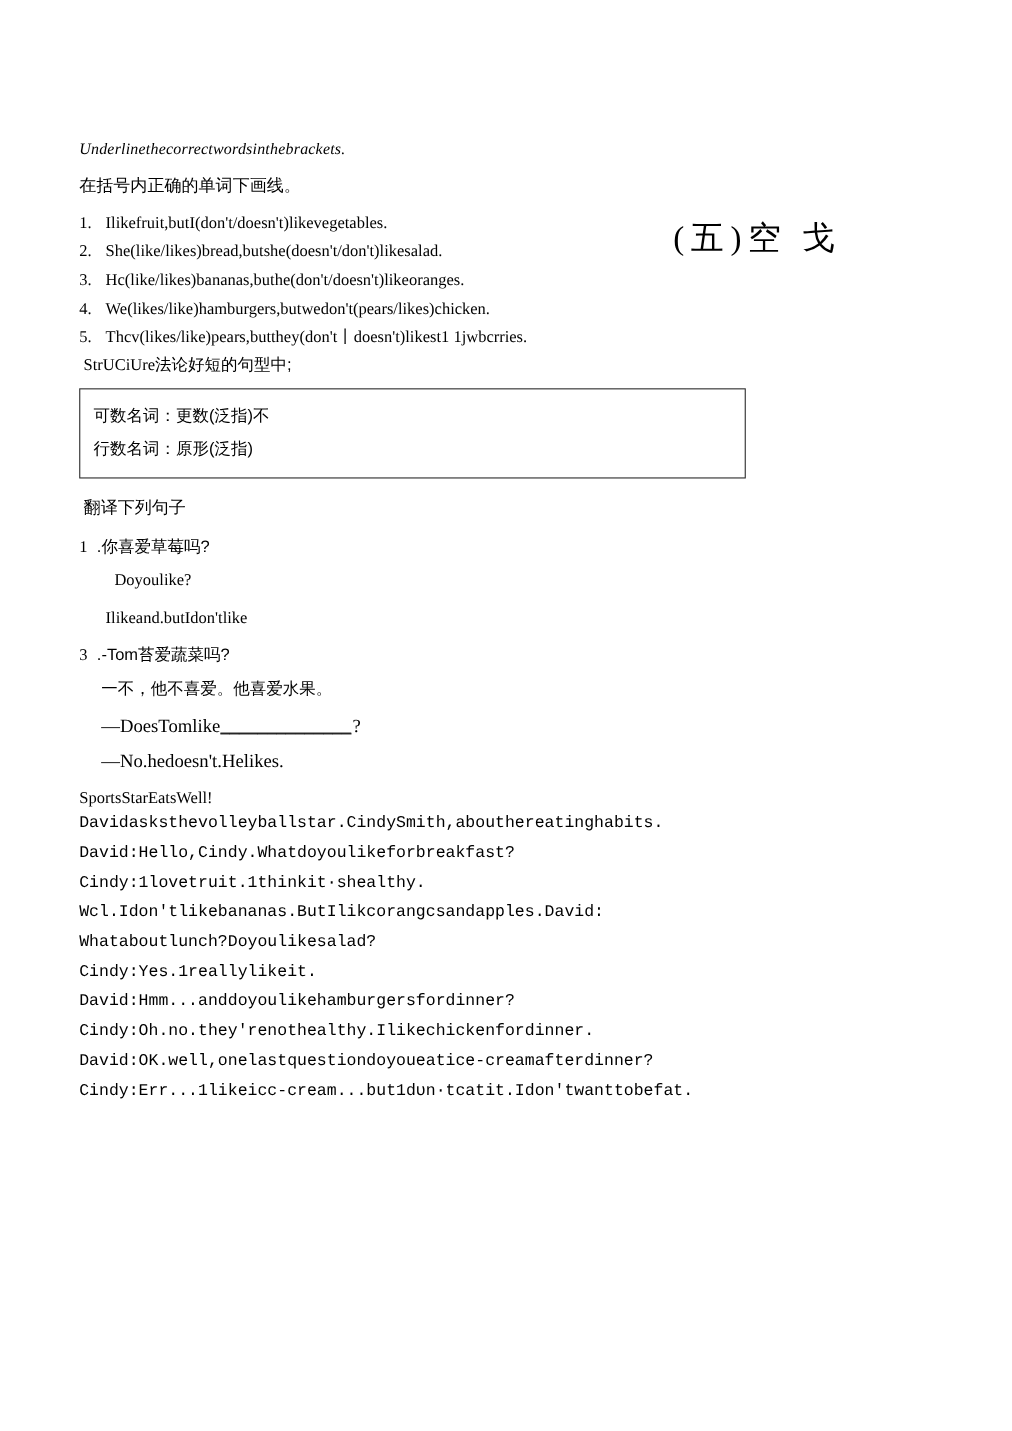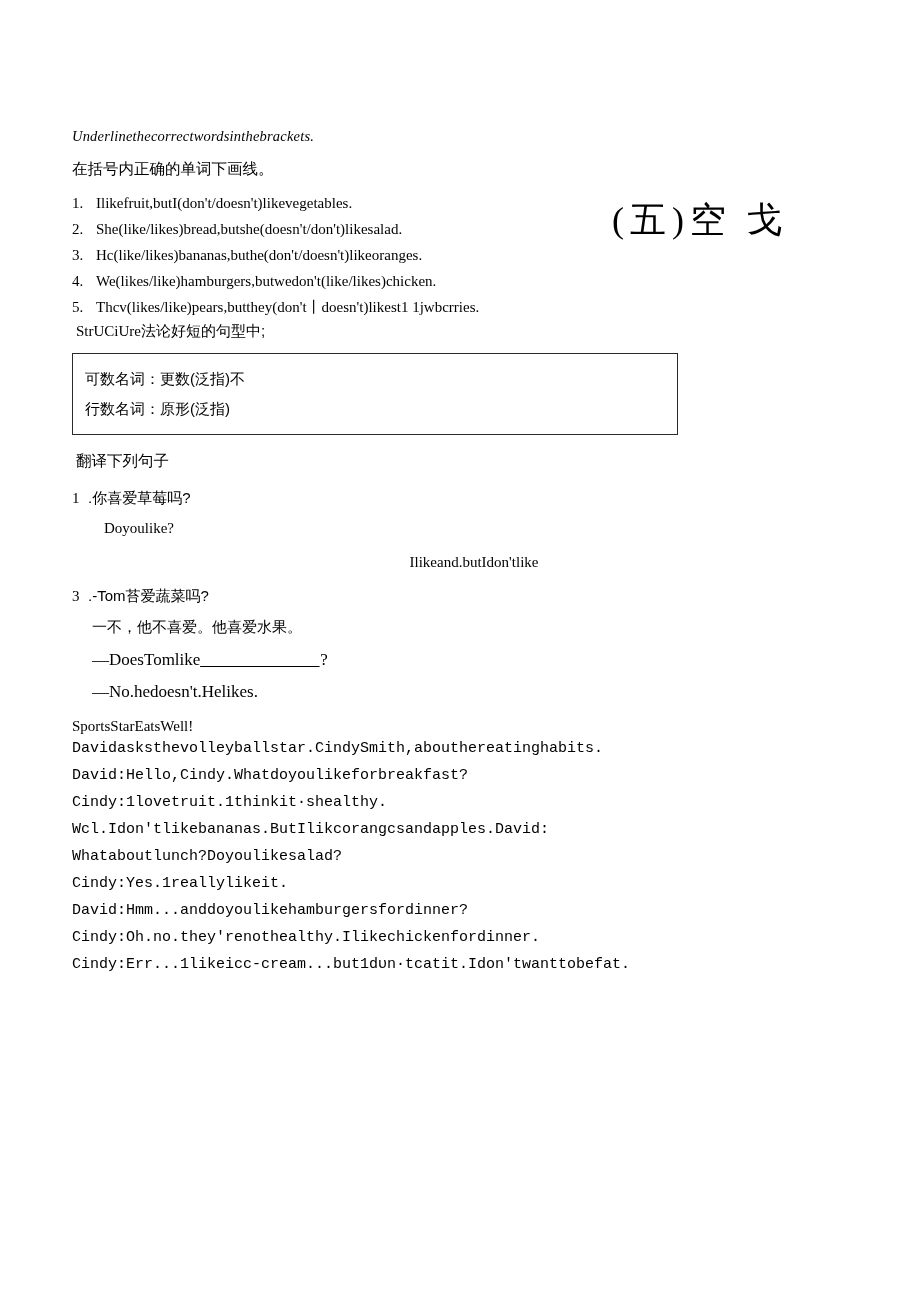--- a/index.html
+++ b/index.html
@@ -98,21 +98,20 @@
     width: 16px;
   }
   .tr-a {
     font-family: "Liberation Serif", serif;
     font-size: 15px;
     line-height: 24px;
     margin: 0 0 10px 32px;
   }
   .tr-a2 {
     margin-left: 24px;
-    text-align: center;
   }
   .cn-answer {
     font-family: "Liberation Sans", sans-serif;
     font-size: 15px;
     line-height: 26px;
     margin: 6px 0 2px 20px;
   }
   .dash-line {
     font-family: Liberation Serif, serif;
     font-size: 17px;
@@ -157,42 +156,42 @@
     line-height: 27px;
     margin: 0;
     white-space: nowrap;
   }
 
   .big-cn {
     position: absolute;
     left: 612px;
     top: 196px;
     font-family: "Liberation Serif", serif;
-    font-size: 36px;
+    font-size: 30px;
     letter-spacing: 6px;
     white-space: nowrap;
   }
 </style>
 </head>
 <body>
 
 <div class="page">
 
   <div class="big-cn">(五)空 戈</div>
 
   <div class="content">
 
     <p class="heading-italic">Underlinethecorrectwordsinthebrackets.</p>
     <p class="heading-cn">在括号内正确的单词下画线。</p>
 
     <ul class="num-list">
       <li><span class="idx">1.</span><span>Ilikefruit,butI(don't/doesn't)likevegetables.</span></li>
       <li><span class="idx">2.</span><span>She(like/likes)bread,butshe(doesn't/don't)likesalad.</span></li>
       <li><span class="idx">3.</span><span>Hc(like/likes)bananas,buthe(don't/doesn't)likeoranges.</span></li>
-      <li><span class="idx">4.</span><span>We(likes/like)hamburgers,butwedon't(like/likes)chicken.</span></li>
+      <li><span class="idx">4.</span><span>We(likes/like)hamburgers,butwedon't(pears/likes)chicken.</span></li>
       <li><span class="idx">5.</span><span>Thcv(likes/like)pears,butthey(don't丨doesn't)likest1 1jwbcrries.</span></li>
     </ul>
 
     <p class="struct-line">
       <span class="lat">StrUCiUre</span><span>法论好短的句型中;</span>
     </p>
 
     <div class="box">
       <div class="row">可数名词：更数(泛指)不</div>
       <div class="row">行数名词：原形(泛指)</div>
@@ -227,17 +226,18 @@
 
     <div class="dialog">
       <p>Davidasksthevolleyballstar.CindySmith,abouthereatinghabits.</p>
       <p>David:Hello,Cindy.Whatdoyoulikeforbreakfast?</p>
       <p>Cindy:1lovetruit.1thinkit·shealthy.</p>
       <p>Wcl.Idon'tlikebananas.ButIlikcorangcsandapples.David:</p>
       <p>Whataboutlunch?Doyoulikesalad?</p>
       <p>Cindy:Yes.1reallylikeit.</p>
       <p>David:Hmm...anddoyoulikehamburgersfordinner?</p>
       <p>Cindy:Oh.no.they'renothealthy.Ilikechickenfordinner.</p>
+      <p>David:OK.well,onelastquestiondoyoueatice-creamafterdinner?</p>
       <p>Cindy:Err...1likeicc-cream...but1dʋn·tcatit.Idon'twanttobefat.</p>
     </div>
 
   </div>
 </div>
 
 </body></html>

